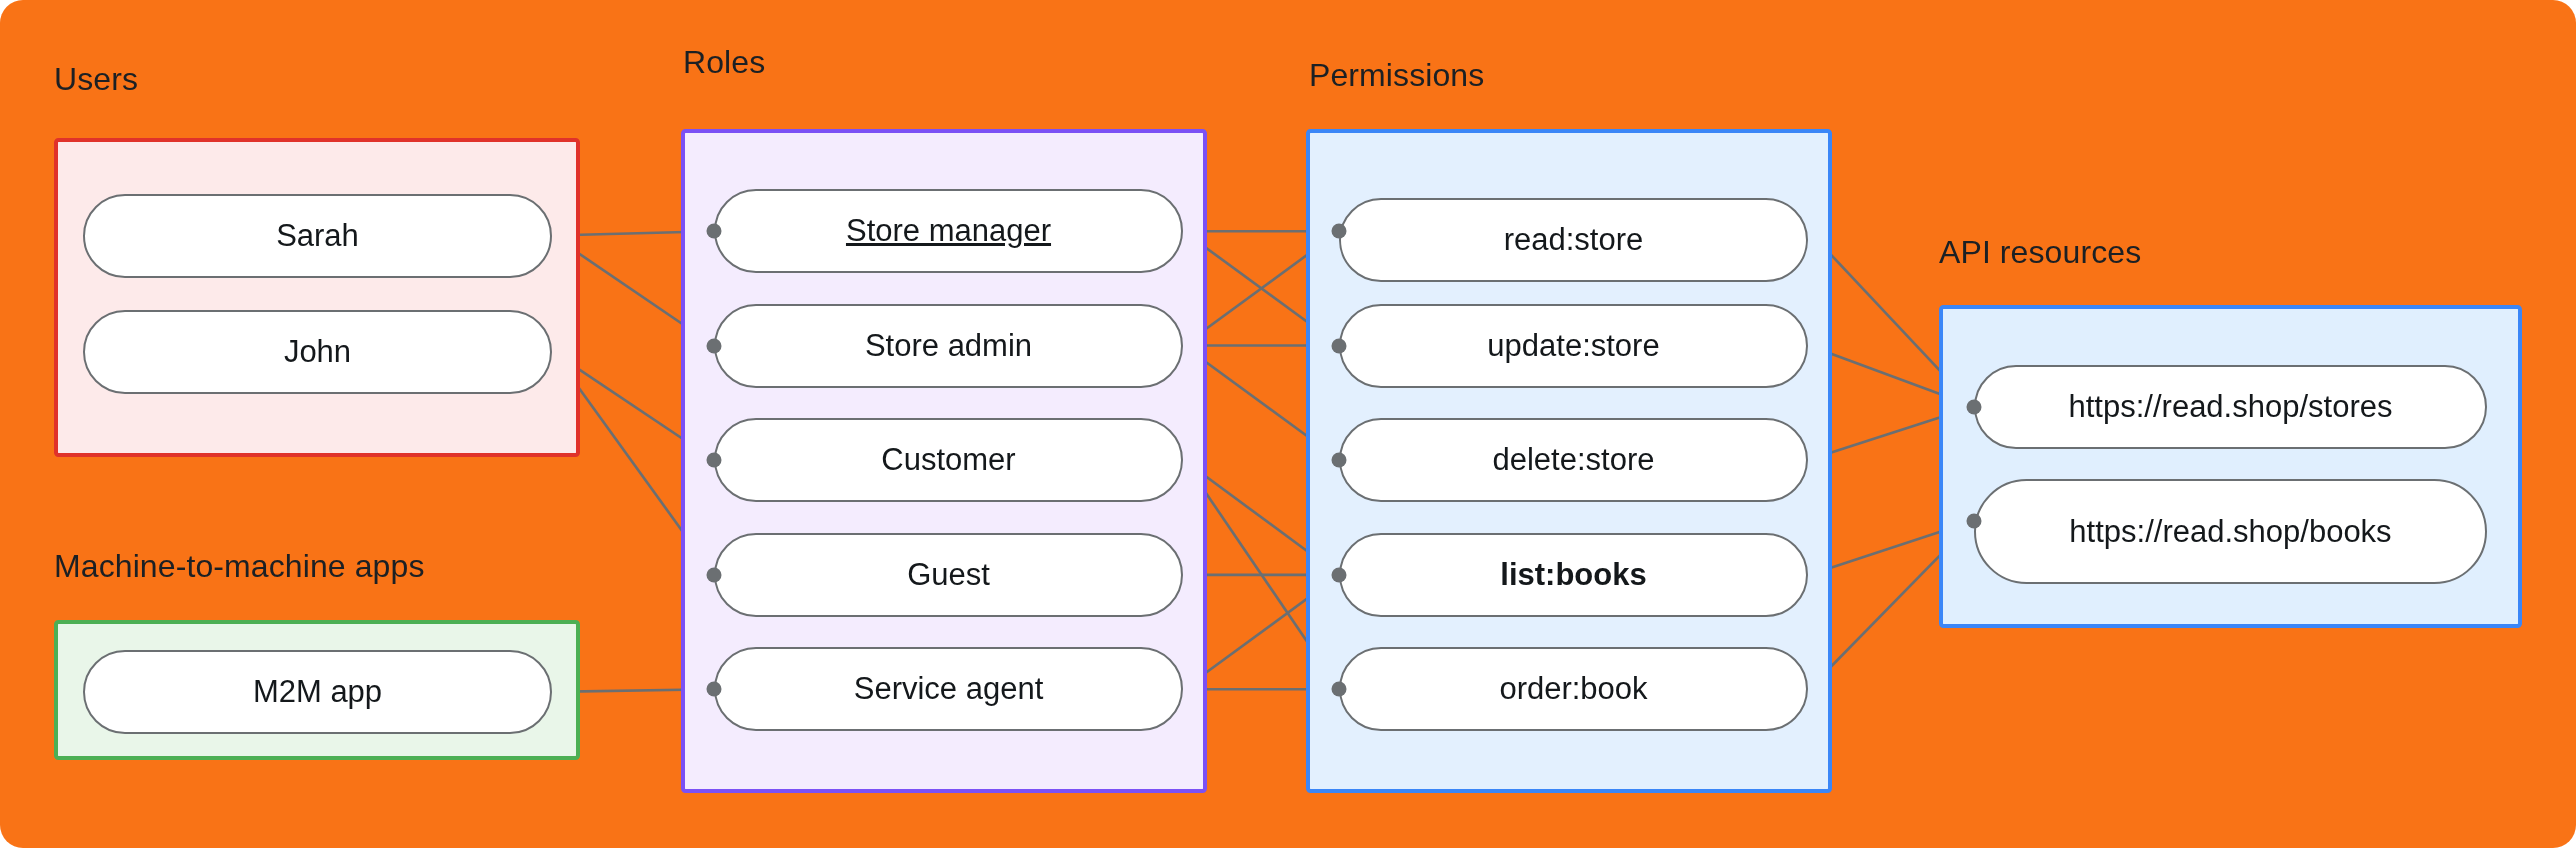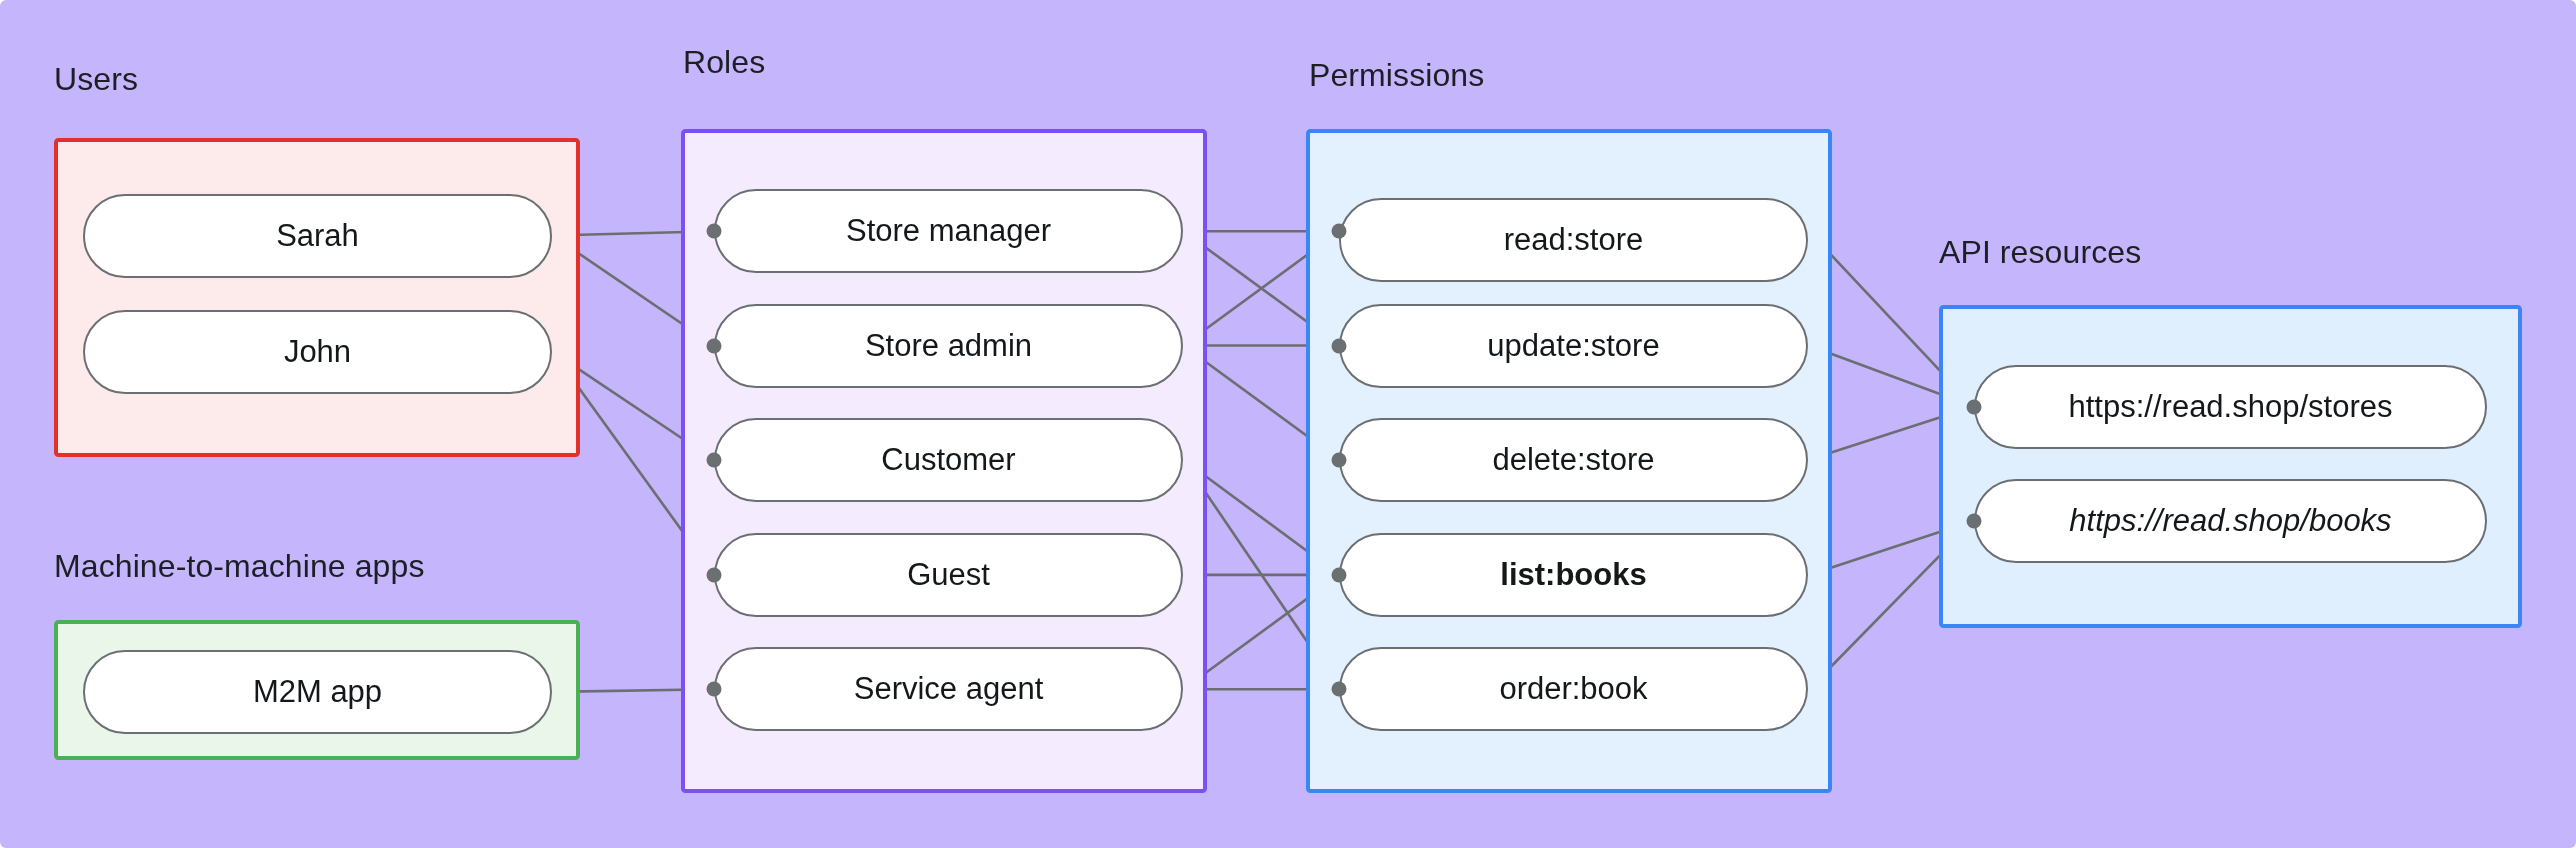--- a/index.html
+++ b/index.html
@@ -5,22 +5,22 @@
 <style>
   html, body {
     margin: 0;
     padding: 0;
     background: #ffffff;
   }
   #canvas {
     position: relative;
     width: 2576px;
     height: 848px;
-    background: #c4b5fd;
-    border-radius: 6px;
+    background: #f97316;
+    border-radius: 23px;
     overflow: hidden;
     font-family: "Liberation Sans", "DejaVu Sans", sans-serif;
   }
   #edges {
     position: absolute;
     left: 0; top: 0;
     width: 2576px;
     height: 848px;
     pointer-events: none;
   }
@@ -96,32 +96,32 @@
       <div class="group-box" style="left: 681px; top: 129px; width: 526px; height: 664px; border-color: rgb(123, 81, 245); background: rgb(244, 236, 254);"></div>
       <div class="group-title" style="left: 1309px; top: 59px;">Permissions</div>
       <div class="group-box" style="left: 1306px; top: 129px; width: 526px; height: 664px; border-color: rgb(59, 134, 247); background: rgb(227, 240, 254);"></div>
       <div class="group-title" style="left: 1939px; top: 236px;">API resources</div>
       <div class="group-box" style="left: 1939px; top: 305px; width: 583px; height: 323px; border-color: rgb(59, 134, 247); background: rgb(224, 239, 254);"></div>
     </div>
   <div id="nodes-layer">
       <div class="node" style="left: 83px; top: 194px; width: 469px; height: 84px;">Sarah</div>
       <div class="node" style="left: 83px; top: 310px; width: 469px; height: 84px;">John</div>
       <div class="node" style="left: 83px; top: 650px; width: 469px; height: 84px;">M2M app</div>
-      <div class="node" style="left: 714px; top: 189px; width: 469px; height: 84px;">Store manager</div>
+      <div class="node" style="left: 714px; top: 189px; width: 469px; height: 84px; text-decoration: underline;">Store manager</div>
       <div class="node" style="left: 714px; top: 304px; width: 469px; height: 84px;">Store admin</div>
       <div class="node" style="left: 714px; top: 418px; width: 469px; height: 84px;">Customer</div>
       <div class="node" style="left: 714px; top: 533px; width: 469px; height: 84px;">Guest</div>
       <div class="node" style="left: 714px; top: 647px; width: 469px; height: 84px;">Service agent</div>
       <div class="node" style="left: 1339px; top: 198px; width: 469px; height: 84px;">read:store</div>
       <div class="node" style="left: 1339px; top: 304px; width: 469px; height: 84px;">update:store</div>
       <div class="node" style="left: 1339px; top: 418px; width: 469px; height: 84px;">delete:store</div>
       <div class="node" style="left: 1339px; top: 533px; width: 469px; height: 84px; font-weight: bold;">list:books</div>
       <div class="node" style="left: 1339px; top: 647px; width: 469px; height: 84px;">order:book</div>
       <div class="node" style="left: 1974px; top: 365px; width: 513px; height: 84px;">https://read.shop/stores</div>
-      <div class="node" style="left: 1974px; top: 479px; width: 513px; height: 84px; font-style: italic;">https://read.shop/books</div>
+      <div class="node" style="left: 1974px; top: 479px; width: 513px; height: 105px;">https://read.shop/books</div>
     </div>
   <div id="ports-layer">
       <div class="port" style="left: 714px; top: 231px; background: rgb(107, 111, 114);"></div>
       <div class="port" style="left: 714px; top: 346px; background: rgb(107, 111, 114);"></div>
       <div class="port" style="left: 714px; top: 460px; background: rgb(107, 111, 114);"></div>
       <div class="port" style="left: 714px; top: 575px; background: rgb(107, 111, 114);"></div>
       <div class="port" style="left: 714px; top: 689px; background: rgb(107, 111, 114);"></div>
       <div class="port" style="left: 1339px; top: 231px; background: rgb(107, 111, 114);"></div>
       <div class="port" style="left: 1339px; top: 346px; background: rgb(107, 111, 114);"></div>
       <div class="port" style="left: 1339px; top: 460px; background: rgb(107, 111, 114);"></div>

